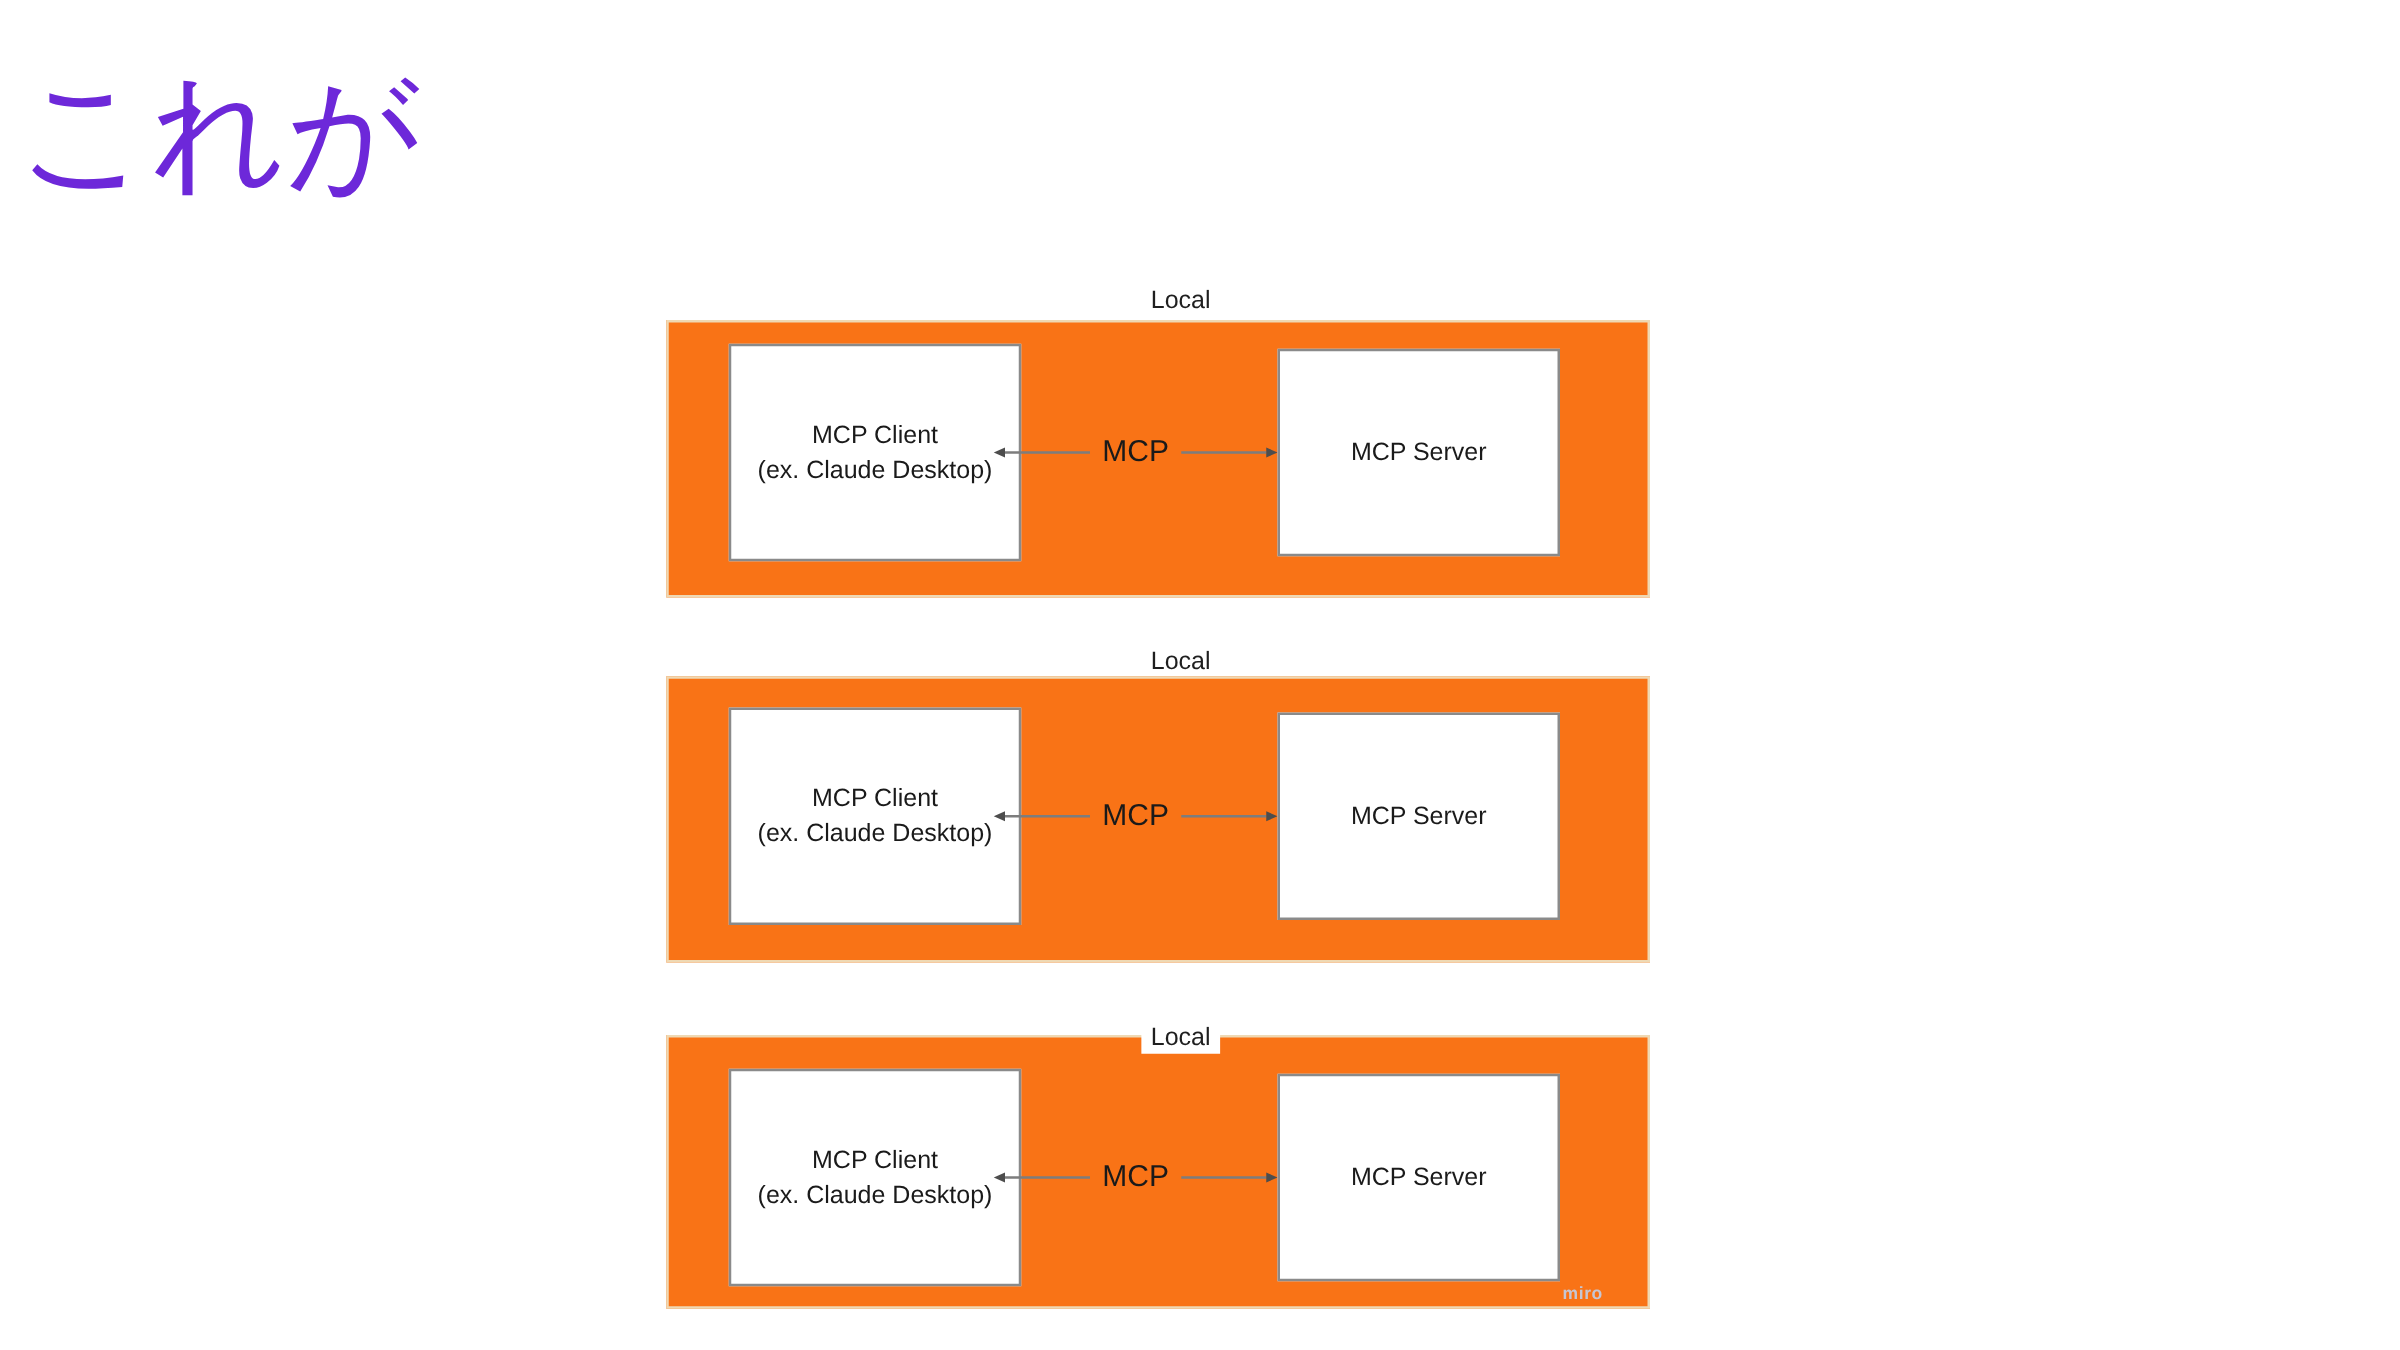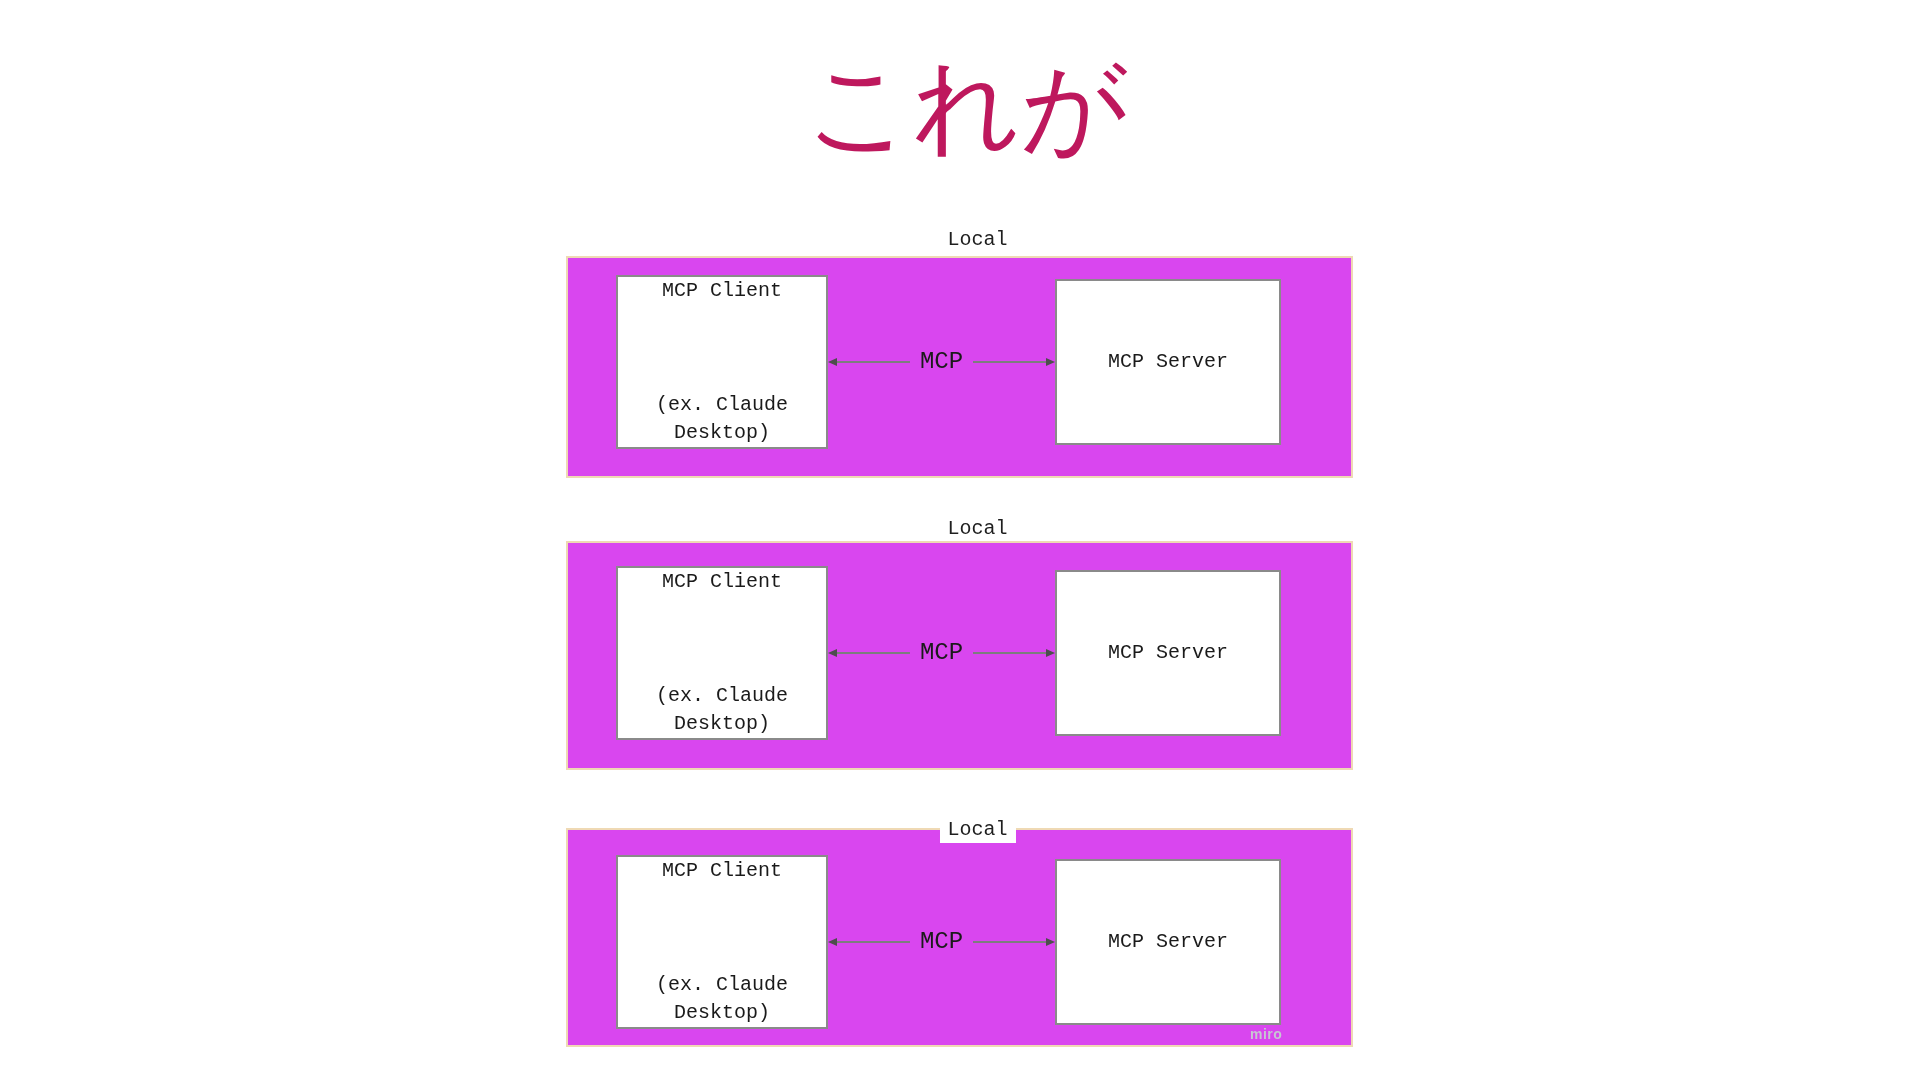--- a/index.html
+++ b/index.html
@@ -3,44 +3,44 @@
 <meta charset="utf-8">
 <style>
   html,body{margin:0;padding:0;}
   body{
     width:1920px;height:1080px;position:relative;overflow:hidden;
     background:#ffffff;color:#1a1a1a;
     font-family:"Liberation Sans","DejaVu Sans",sans-serif;
   }
   .title{
     position:absolute;top:46px;left:14px;width:1906px;
-    text-align:center;font-size:105px;line-height:1.16;font-weight:400;
-    color:#be185d;white-space:nowrap;
+    font-size:105px;line-height:1.16;font-weight:400;
+    color:#6d28d9;white-space:nowrap;
   }
   .section{
-    position:absolute;left:566px;width:787px;
-    border:2px solid #efd9b4;background:#d946ef;box-sizing:border-box;font-family:Liberation Mono, monospace;
+    position:absolute;left:533px;width:787px;
+    border:2px solid #efd9b4;background:#f97316;box-sizing:border-box;
   }
   .s1{top:256px;height:222px;}
   .s2{top:541px;height:229px;}
   .s3{top:828px;height:219px;}
   .frame-label{
     position:absolute;left:50%;margin-left:18px;transform:translateX(-50%);
     font-size:20px;line-height:26px;white-space:nowrap;color:#1f1f1f;
   }
   .s1 .frame-label{top:-31px;}
   .s2 .frame-label{top:-27px;}
   .s3 .frame-label{top:-13px;background:#ffffff;padding:0 8px;}
   .node{
     position:absolute;border:2px solid #8a8a8a;background:#ffffff;
     box-sizing:border-box;display:flex;flex-direction:column;
     align-items:center;justify-content:center;text-align:center;
     font-size:20px;line-height:28px;color:#1a1a1a;
   }
-  .client{left:48px;width:212px;height:174px;justify-content:space-between;}
+  .client{left:48px;width:234px;height:174px;}
   .server{left:487px;width:226px;height:166px;}
   .s1 .client{top:17px;}  .s1 .server{top:21px;}  .s1 .arrow{top:91px;}
   .s2 .client{top:23px;}  .s2 .server{top:27px;}  .s2 .arrow{top:97px;}
   .s3 .client{top:25px;}  .s3 .server{top:29px;}  .s3 .arrow{top:99px;}
   .arrow{
     position:absolute;left:260px;width:227px;height:26px;
     display:flex;align-items:center;
   }
   .seg{flex:1;height:2px;background:#7d7d7d;}
   .ah{width:0;height:0;border-top:4px solid transparent;border-bottom:4px solid transparent;}

